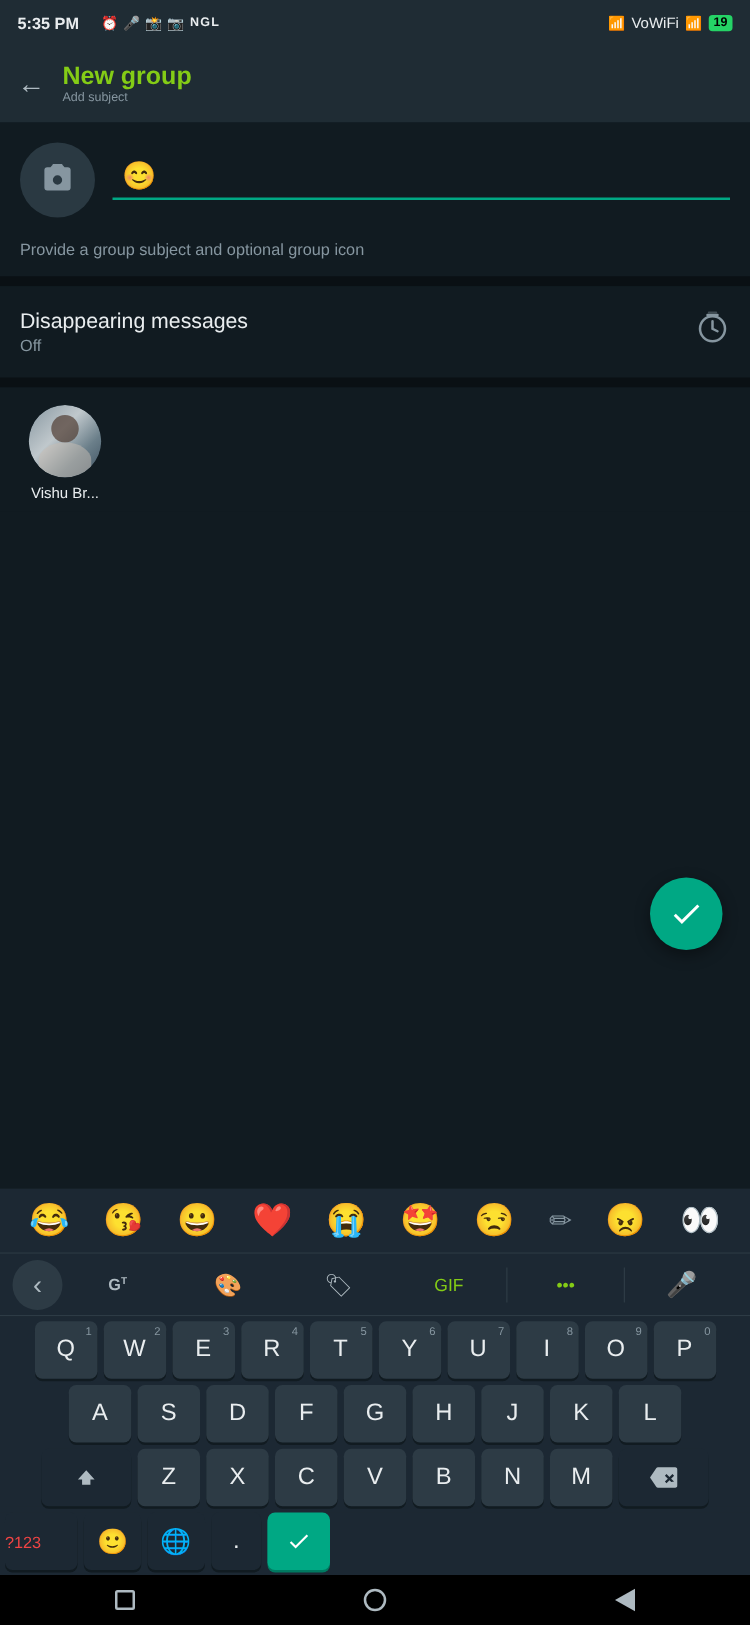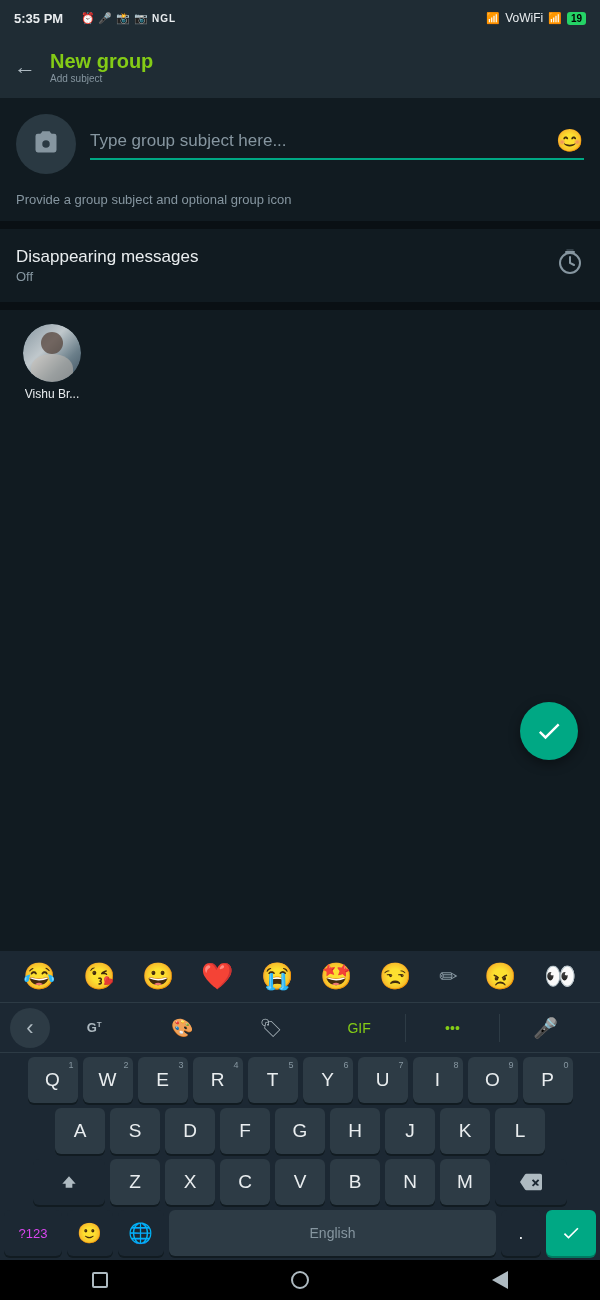--- a/index.html
+++ b/index.html
@@ -386,26 +386,25 @@
     
     .bottom-row {
       display: flex;
       gap: 5px;
       padding: 0 4px 4px 4px;
       align-items: center;
       background: #1c2833;
     }
     .key-sym {
       background: #1c2833;
-      color: #d946ef;
+      color: #ef4444;
       border-radius: 6px;
       height: 46px;
       display: flex;
       align-items: center;
-      justify-content: center;
       font-size: 13px;
       cursor: pointer;
       flex: 0 0 58px;
       box-shadow: 0 2px 0 #111b21;
     }
     .key-emoji-btn {
       background: #1c2833;
       color: #e9edef;
       border-radius: 6px;
       height: 46px;
@@ -539,21 +538,20 @@
   </div>
 </div>
 
 <div class="subject-area">
   <div class="avatar-cam">
     <svg viewBox="0 0 24 24">
       <path d="M12 15.2A3.2 3.2 0 1 1 15.2 12 3.2 3.2 0 0 1 12 15.2zm7-12h-2.17l-1.24-1.35A1 1 0 0 0 14.88 1H9.12a1 1 0 0 0-.71.85L7.17 3.2H5A2 2 0 0 0 3 5.2v12a2 2 0 0 0 2 2h14a2 2 0 0 0 2-2v-12A2 2 0 0 0 19 3.2z"></path>
     </svg>
   </div>
   <div class="subject-input-wrap">
-    <input class="subject-input" type="text" placeholder="Type group subject here..." style="">
     <span class="emoji-btn">😊</span>
   </div>
 </div>
 <div class="subject-hint">Provide a group subject and optional group icon</div>
 
 <div class="divider"></div>
 
 <div class="disappearing-section">
   <div class="disappearing-text">
     <div class="disappearing-title">Disappearing messages</div>
@@ -681,23 +679,20 @@
   <div class="bottom-row">
     <div class="key-sym">
       <span>?123</span>
     </div>
     <div class="key-emoji-btn">
       <span style="font-size:20px;">🙂</span>
     </div>
     <div class="key-globe-btn">
       <span style="font-size:20px;">🌐</span>
     </div>
-    <div class="key-space">
-      <span>English</span>
-    </div>
     <div class="key-period">
       <span>.</span>
     </div>
     <div class="key-enter">
       <svg width="20" height="20" viewBox="0 0 24 24" fill="white">
         <path d="M9 16.17L4.83 12l-1.42 1.41L9 19 21 7l-1.41-1.41z"></path>
       </svg>
     </div>
   </div>
 

